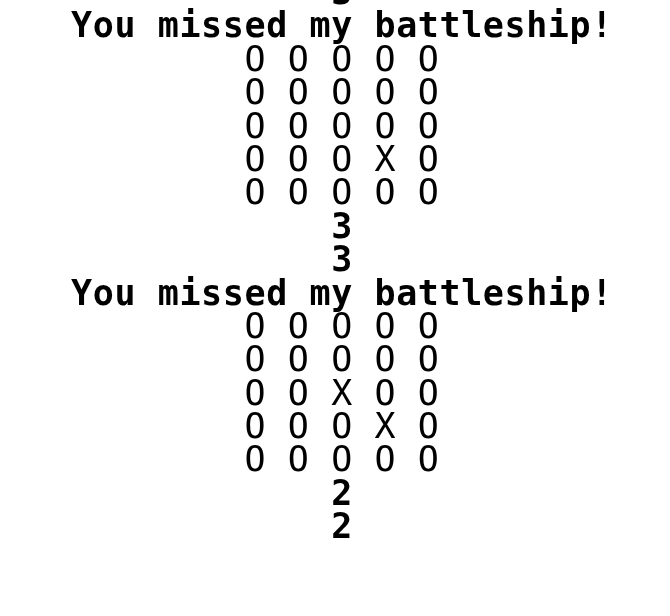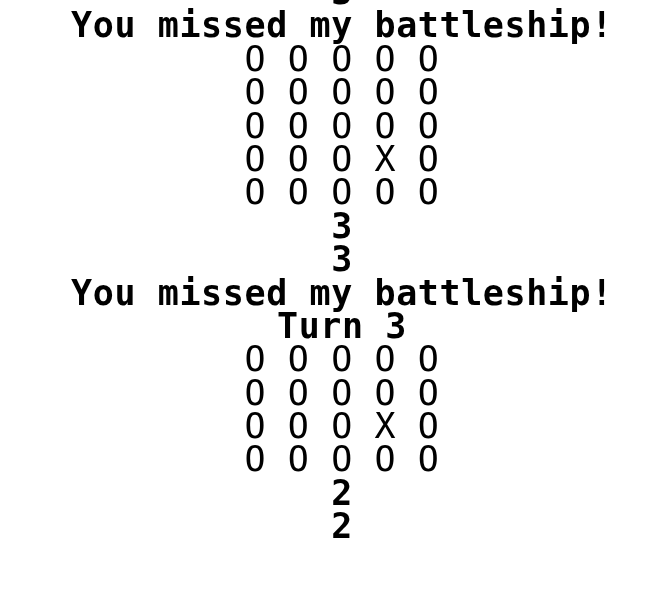--- a/index.html
+++ b/index.html
@@ -49,21 +49,21 @@
     <div class="console-line clipped">3</div>
     <div class="console-line">You missed my battleship!</div>
     <div class="console-line grid-row">O O O O O</div>
     <div class="console-line grid-row">O O O O O</div>
     <div class="console-line grid-row">O O O O O</div>
     <div class="console-line grid-row">O O O X O</div>
     <div class="console-line grid-row">O O O O O</div>
     <div class="console-line">3</div>
     <div class="console-line">3</div>
     <div class="console-line">You missed my battleship!</div>
-    <div class="console-line">Turn 3</div>
     <div class="console-line grid-row">O O O O O</div>
     <div class="console-line grid-row">O O O O O</div>
+    <div class="console-line grid-row">O O X O O</div>
     <div class="console-line grid-row">O O O X O</div>
     <div class="console-line grid-row">O O O O O</div>
     <div class="console-line">2</div>
     <div class="console-line">2</div>
   </div>
 </div>
 
 </body></html>

